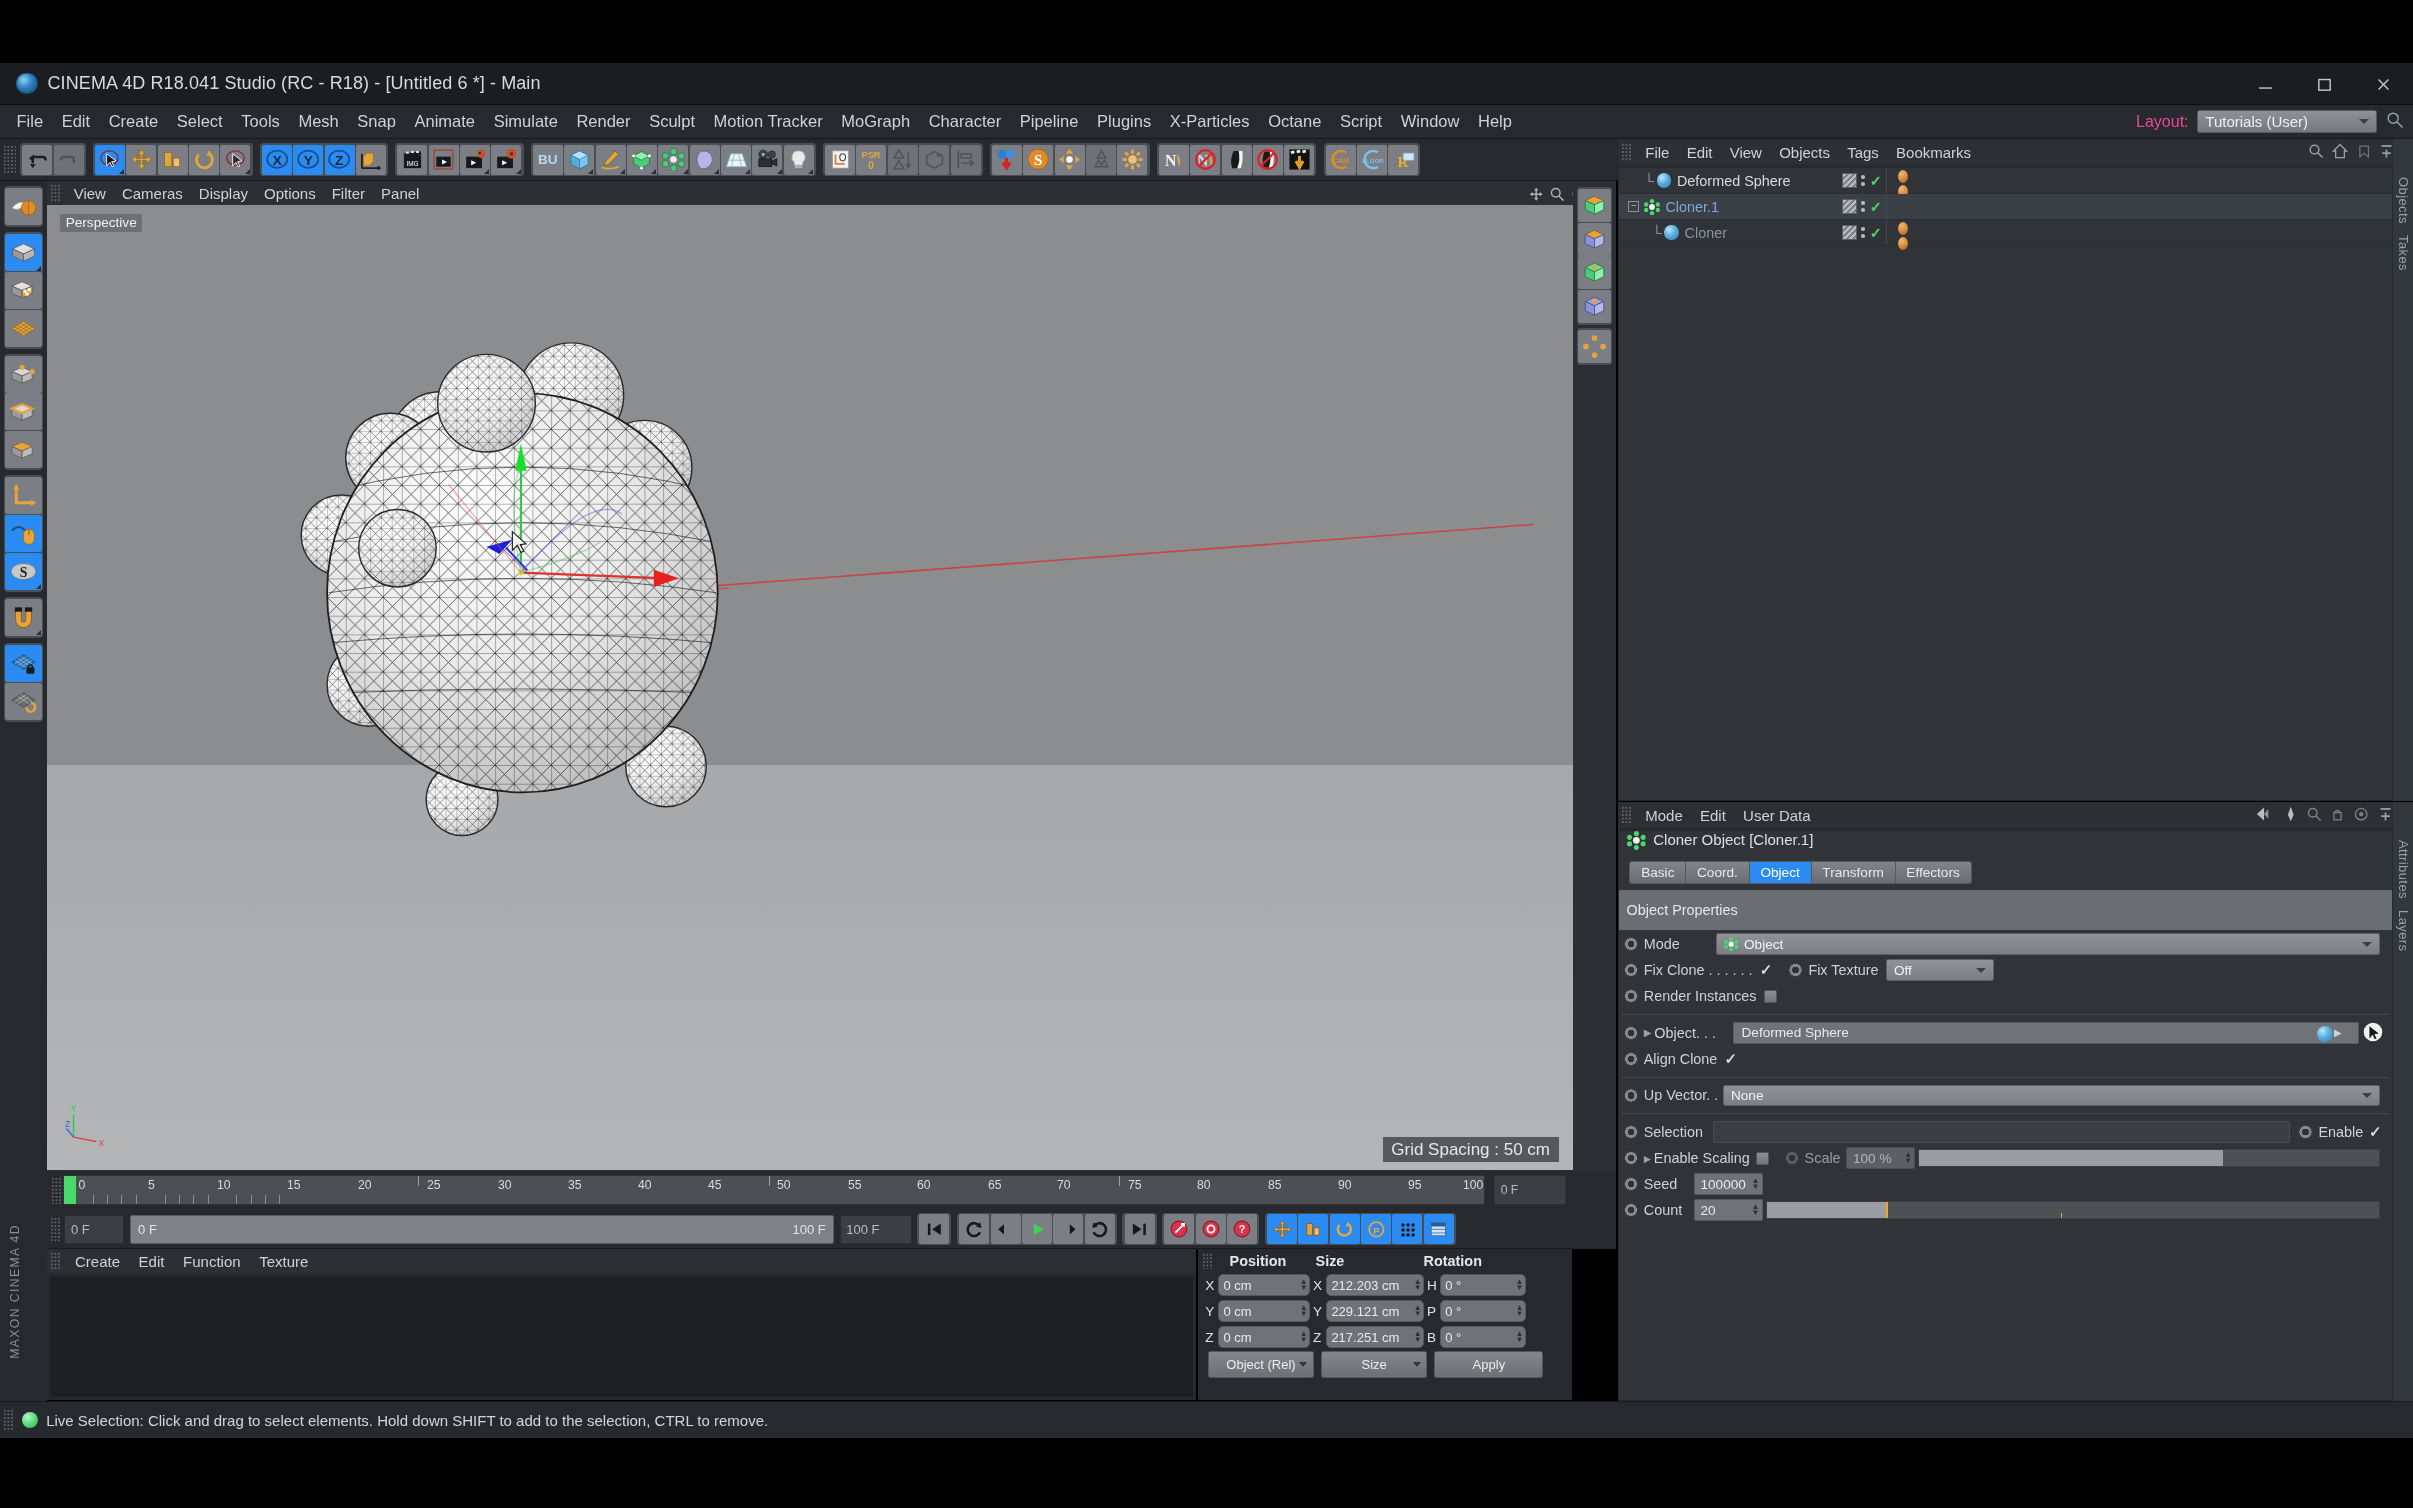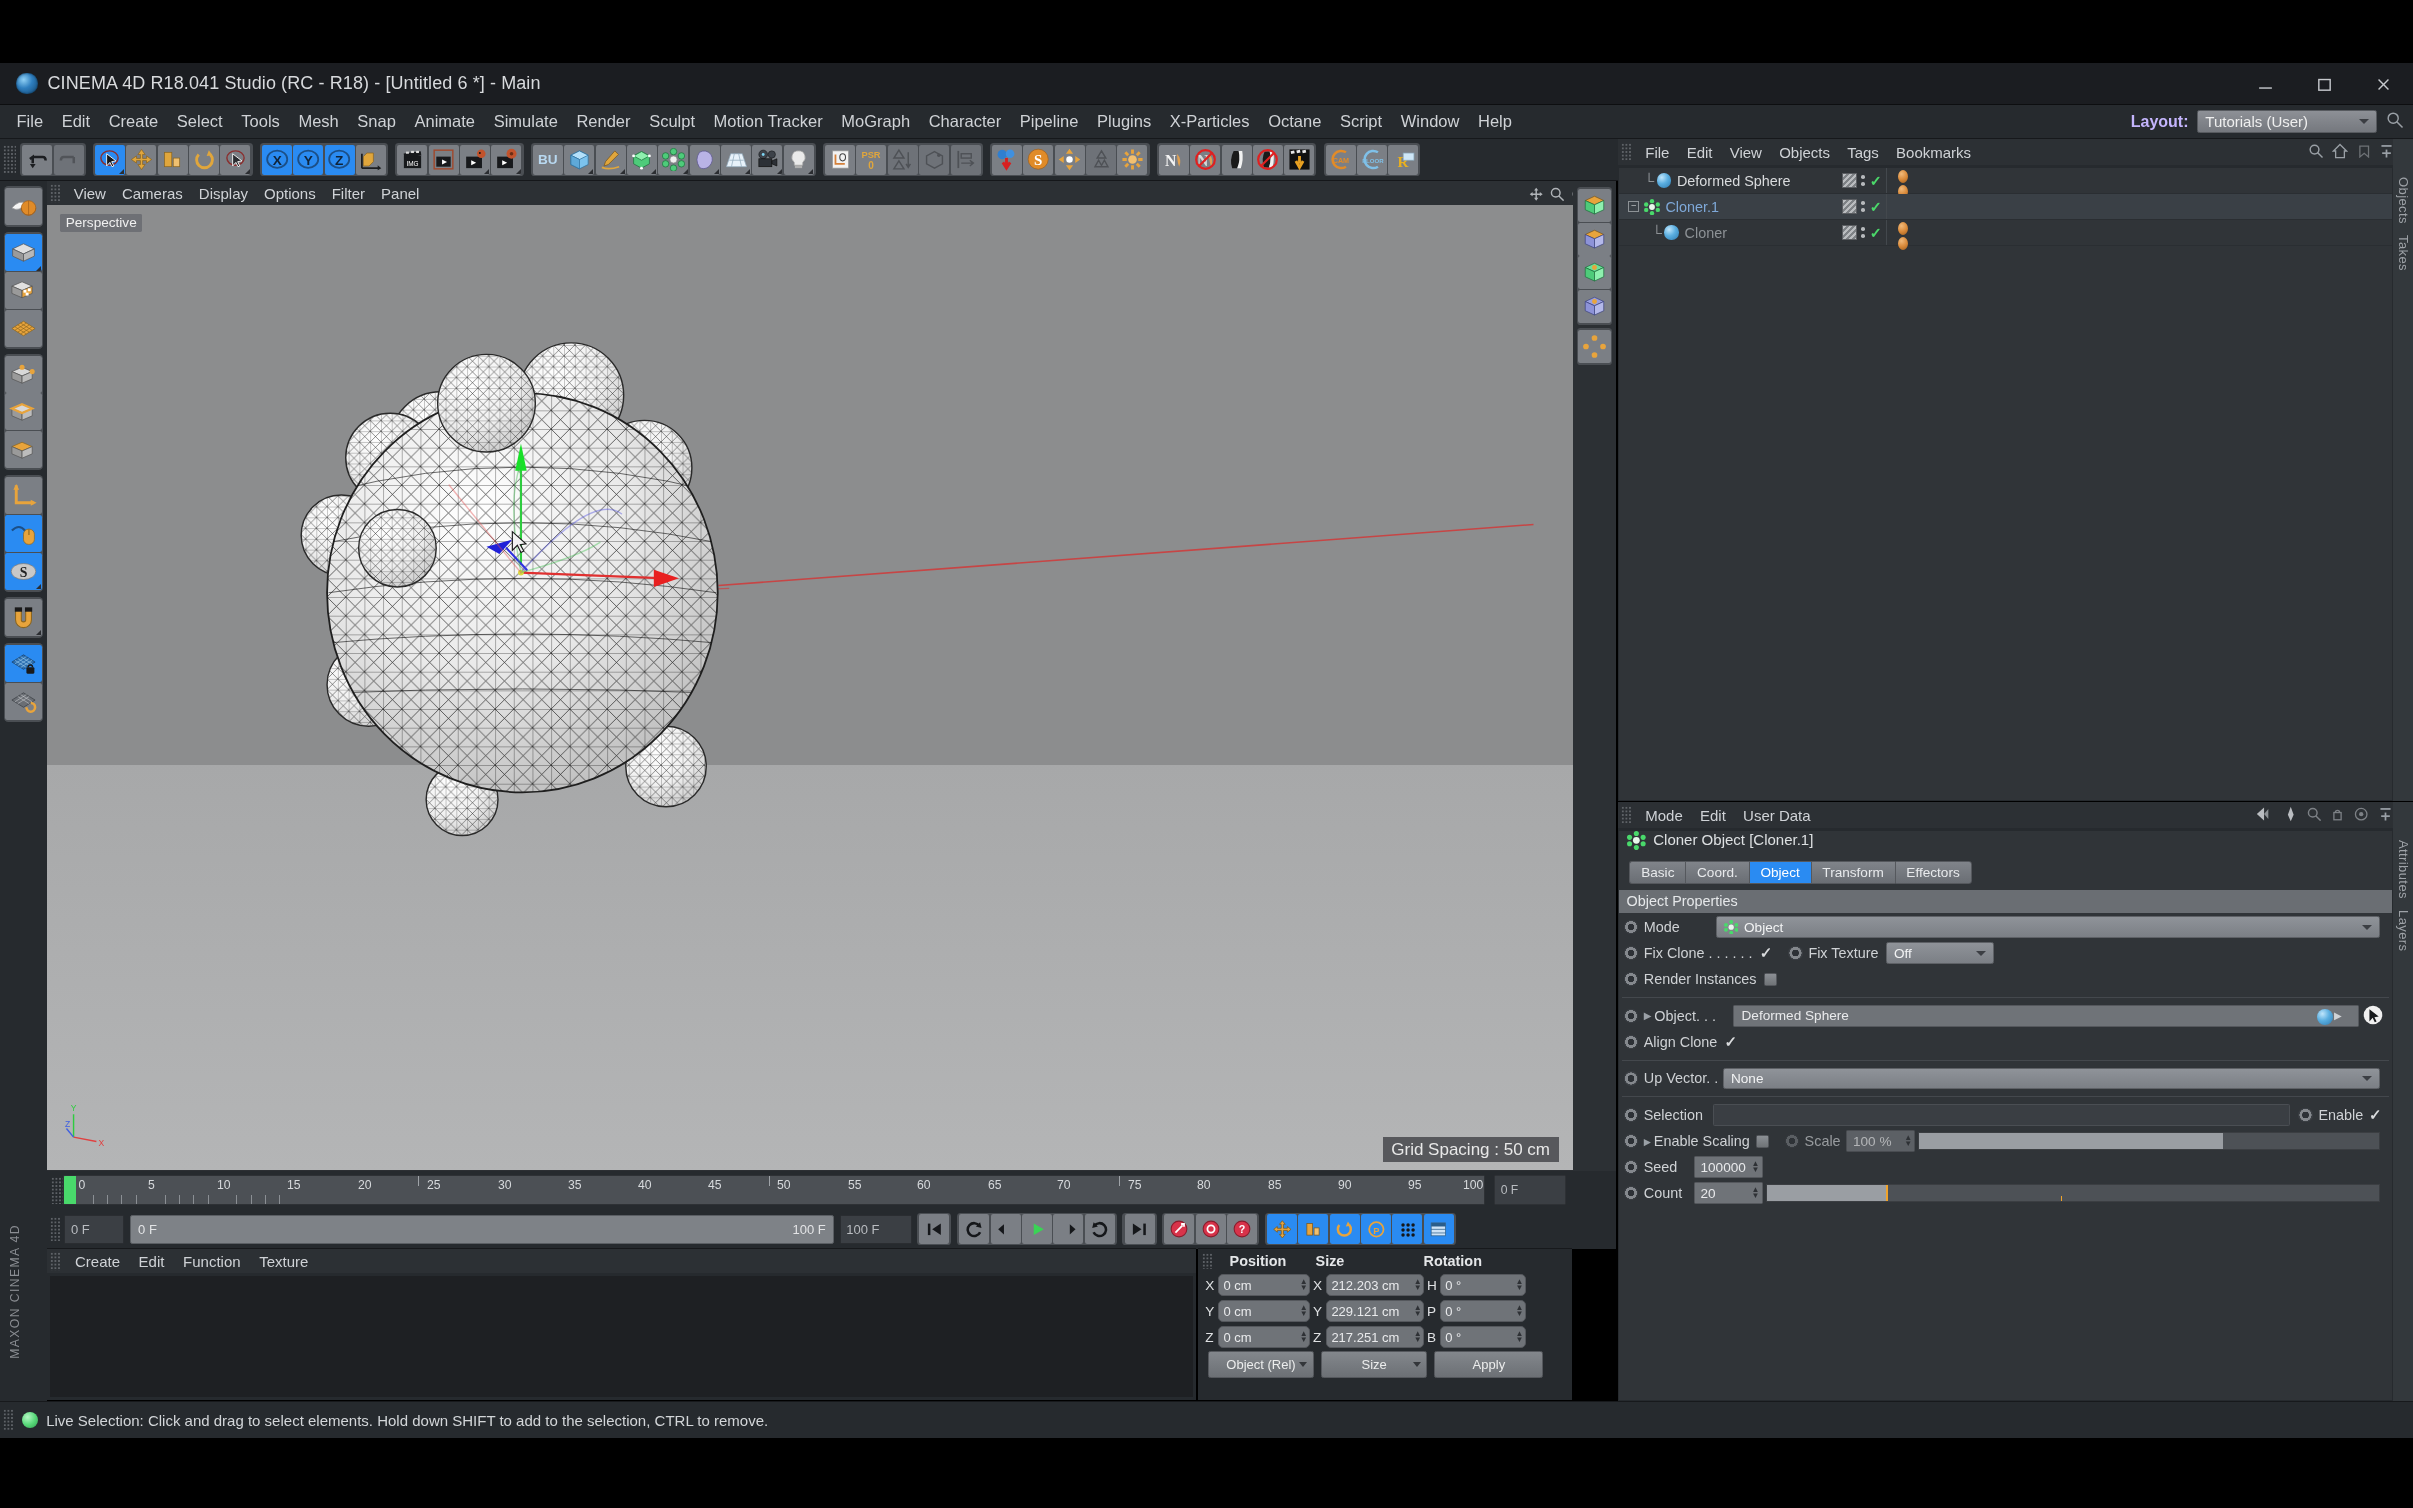--- a/index.html
+++ b/index.html
@@ -45,21 +45,21 @@
     border-bottom: 0.7px solid #16181b;
   }
   .menu-item {
     color: #cfd2d6; font-size: 16.5px; padding: 2.9px 9.3px; white-space: nowrap;
     line-height: 1;
   }
   .menu-item:first-child { margin-left: 7.2px; }
   .layout-wrap {
     margin-left: auto; display: flex; align-items: center; padding-right: 8.6px;
   }
-  .layout-label { color: #c4b5fd; font-size: 16px; margin-right: 8.6px; font-weight: bold; }
+  .layout-label { color: #ec4899; font-size: 16px; margin-right: 8.6px; }
   .layout-select {
     width: 180px; height: 23px;
     background: linear-gradient(#8d9096, #75787e);
     border: 0.7px solid #575a5f; border-radius: 2.2px;
     color: #efefef; font-size: 15px;
     display: flex; align-items: center; padding-left: 7.2px; position: relative;
   }
   .layout-select .caret {
     position: absolute; right: 7.2px; top: 50%; margin-top: -2.2px;
     width: 0; height: 0; border-left: 5.7px solid transparent; border-right: 5.7px solid transparent;
@@ -309,21 +309,21 @@
   .am-tabs { display:flex; padding:0 4.3px 4.3px 10px; }
   .am-tab {
     height:23px; padding:0 10.8px; background:linear-gradient(#80848a,#6a6e74);
     border:0.7px solid #55585d; border-right:none;
     color:#e8eaec; font-size:13.6px; display:flex; align-items:center;
   }
   .am-tab:first-child { border-radius:2.9px 0 0 2.9px; }
   .am-tab:last-child { border-radius:0 2.9px 2.9px 0; border-right:0.7px solid #55585d; }
   .am-tab.on { background:#2a8bf2; color:#fff; }
   .am-sechead {
-    height:23px; background:#6a6e73; color:#e6e8ea; font-size:14.4px;
+    height:40px; background:#6a6e73; color:#e6e8ea; font-size:14.4px;
     display:flex; align-items:center; padding-left:7.2px; margin:1.4px 0;
   }
   .am-row { display:flex; align-items:center; min-height:26px; padding-left:4.3px; }
   .am-bullet {
     width:14.4px; height:14.4px; border-radius:50%; flex:0 0 auto;
     background:radial-gradient(circle, #2d3136 0 32%, #84888d 34% 58%, #3a3e43 60% 100%);
     margin-right:5.7px;
   }
   .am-lab { color:#cfd2d5; font-size:14.4px; white-space:nowrap; }
   .am-select {

